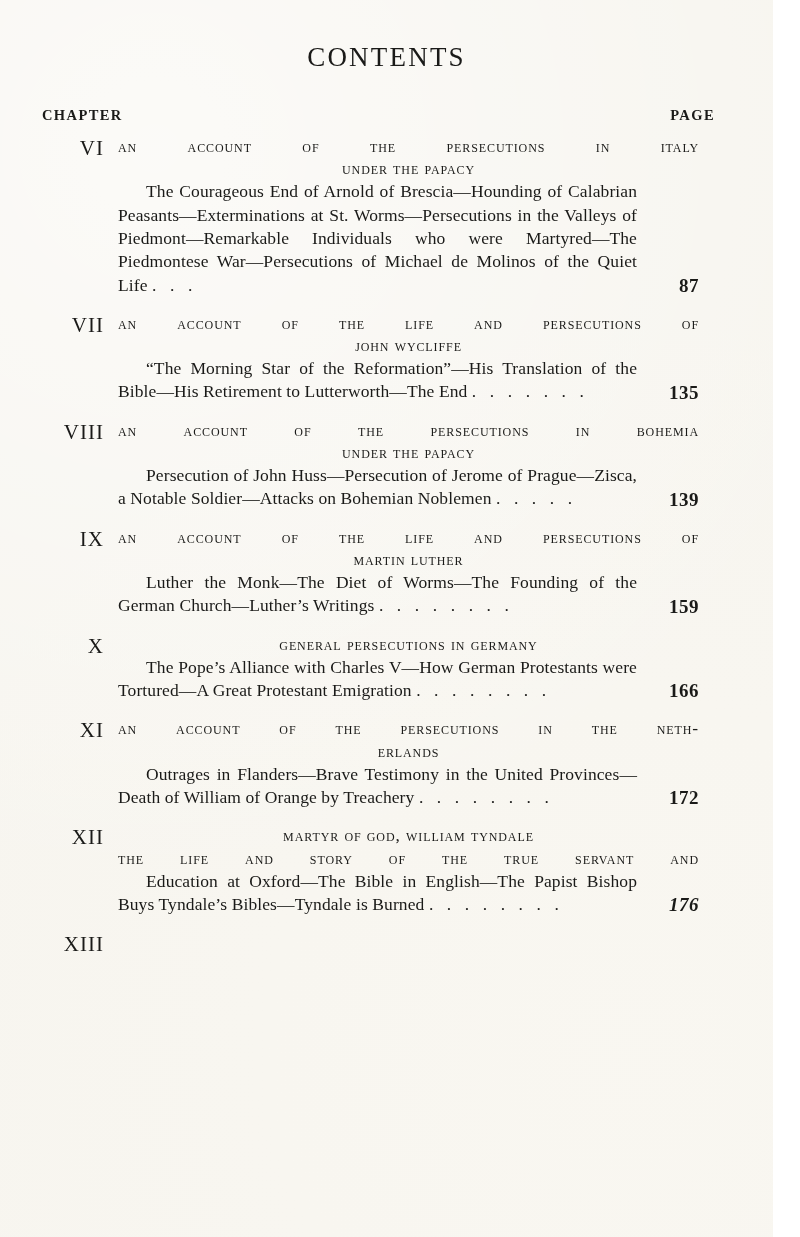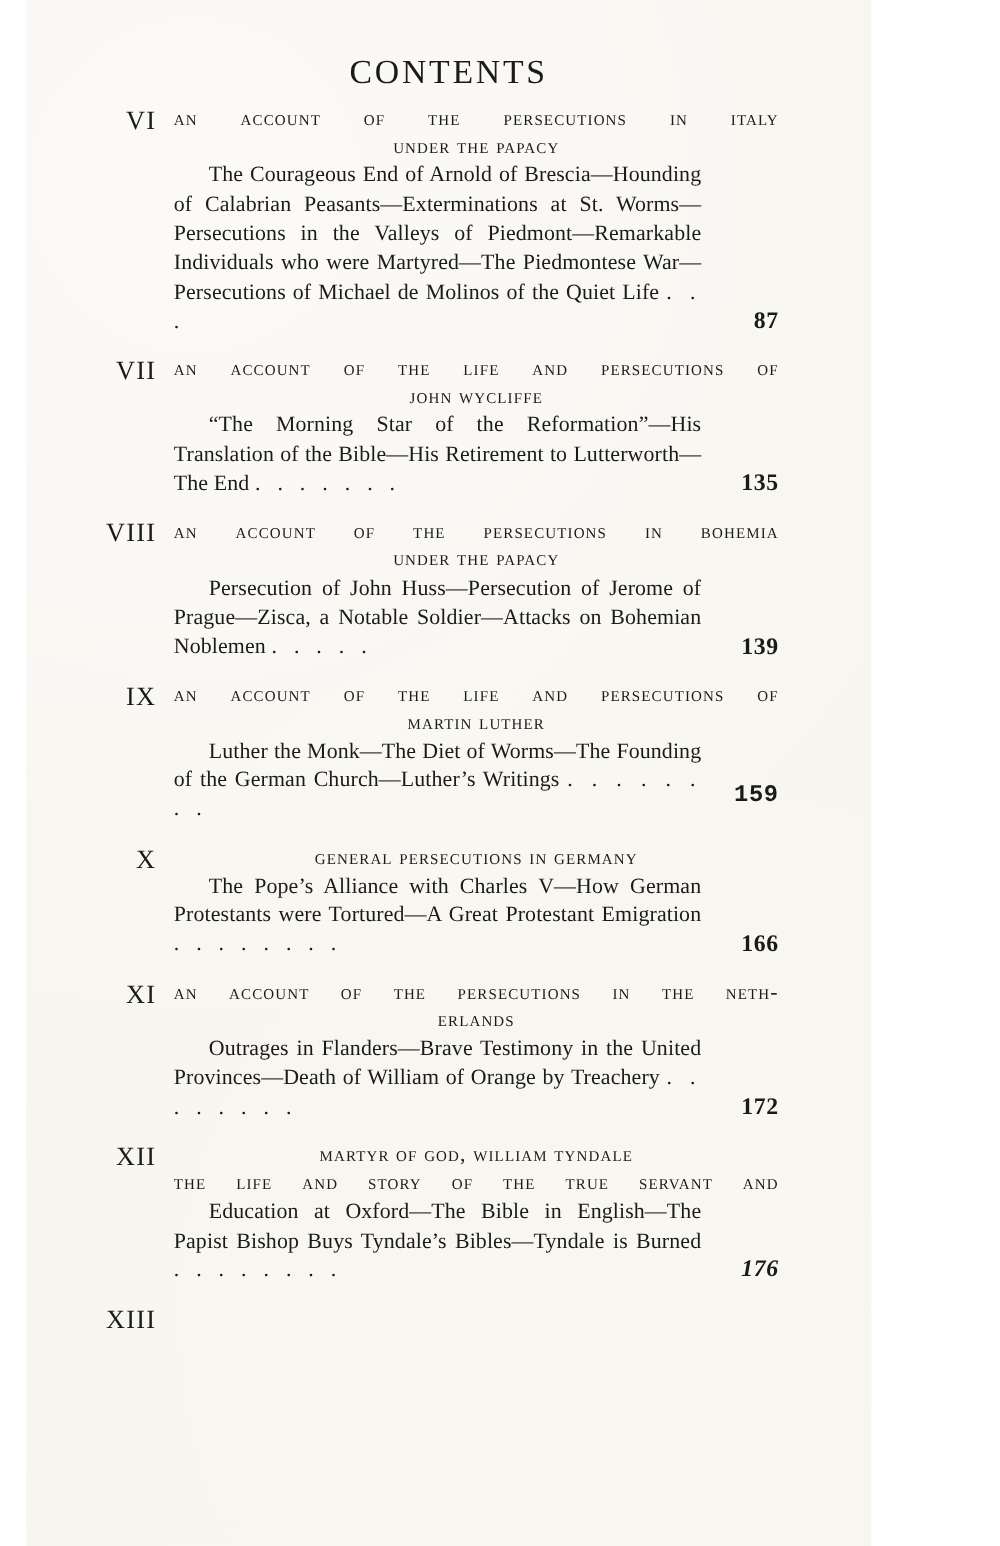--- a/index.html
+++ b/index.html
@@ -9,30 +9,29 @@
   }
   body {
     width: 800px;
     height: 1237px;
     font-family: "Liberation Serif", serif;
     color: #1a1a18;
     position: relative;
     overflow: hidden;
   }
   .page {
-    width: 676px;
+    width: 773px;
     height: 1237px;
     background: #f7f5ef;
     background-image:
       radial-gradient(circle at 20% 12%, rgba(255,255,255,0.55), rgba(247,245,239,0) 60%),
       radial-gradient(circle at 80% 85%, rgba(250,248,242,0.6), rgba(243,241,233,0) 65%);
     position: relative;
     box-sizing: border-box;
     padding: 0;
-    margin-left: 21px;
   }
   .page-title {
     text-align: center;
     font-size: 27px;
     letter-spacing: 2.2px;
     font-weight: 400;
     margin: 0;
     padding-top: 42px;
     font-family: "Liberation Serif", serif;
   }
@@ -119,20 +118,24 @@
     position: relative;
   }
 </style>
 </head>
 <body>
 
 <div class="page">
 
   <h1 class="page-title">CONTENTS</h1>
 
+  <div class="col-head">
+    <span class="chapter-label">CHAPTER</span>
+    <span class="page-label">PAGE</span>
+  </div>
 
   <div class="toc">
 
     <div class="entry">
       <div class="numeral">VI</div>
       <div class="entry-body">
         <div class="heading justify">An Account of the Persecutions in Italy</div>
         <div class="heading">Under the Papacy</div>
         <div class="sub-wrap">
           <div class="subtitle"><span>The Courageous End of Arnold of Brescia—Hounding of Calabrian Peasants—Exterminations at St. Worms—Persecutions in the Valleys of Piedmont—Remarkable Individuals who were Martyred—The Piedmontese War—Persecutions of Michael de Molinos of the Quiet Life</span> <span class="leaders">. . .</span></div>
@@ -165,21 +168,21 @@
       </div>
     </div>
 
     <div class="entry">
       <div class="numeral">IX</div>
       <div class="entry-body">
         <div class="heading justify">An Account of the Life and Persecutions of</div>
         <div class="heading">Martin Luther</div>
         <div class="sub-wrap">
           <div class="subtitle"><span>Luther the Monk—The Diet of Worms—The Founding of the German Church—Luther’s Writings</span> <span class="leaders">. . . . . . . .</span></div>
-          <div class="pagenum" style="bottom:12px;font-family:Liberation Mono, monospace;">159</div>
+          <div class="pagenum" style="bottom:0;">159</div>
         </div>
       </div>
     </div>
 
     <div class="entry">
       <div class="numeral">X</div>
       <div class="entry-body">
         <div class="heading">General Persecutions in Germany</div>
         <div class="sub-wrap">
           <div class="subtitle"><span>The Pope’s Alliance with Charles V—How German Protestants were Tortured—A Great Protestant Emigration</span> <span class="leaders">. . . . . . . .</span></div>

